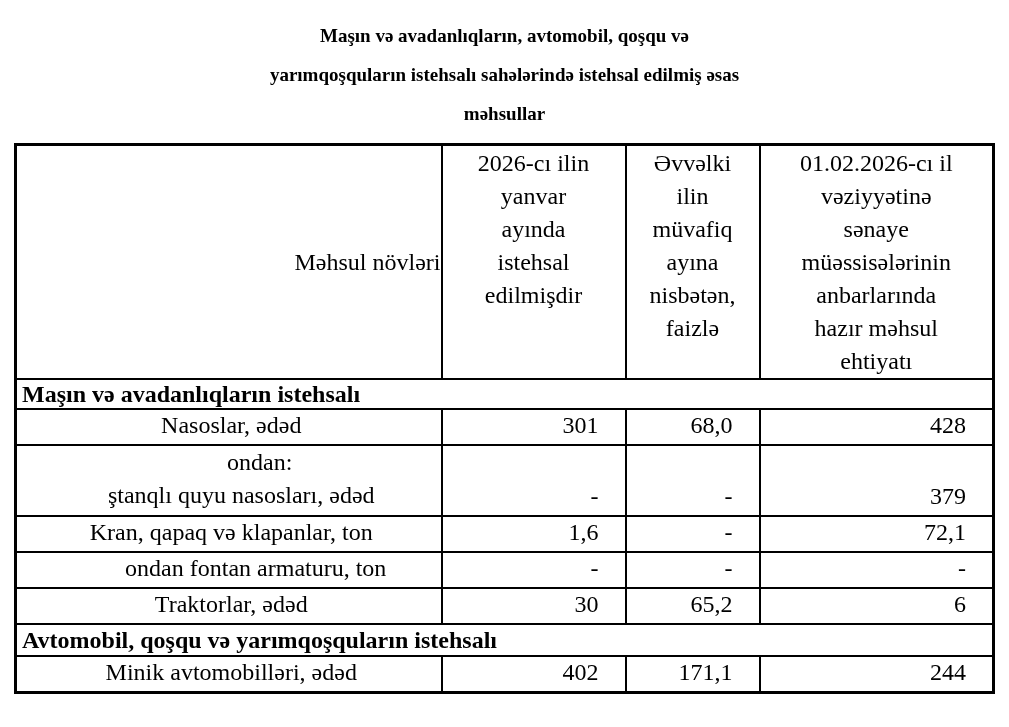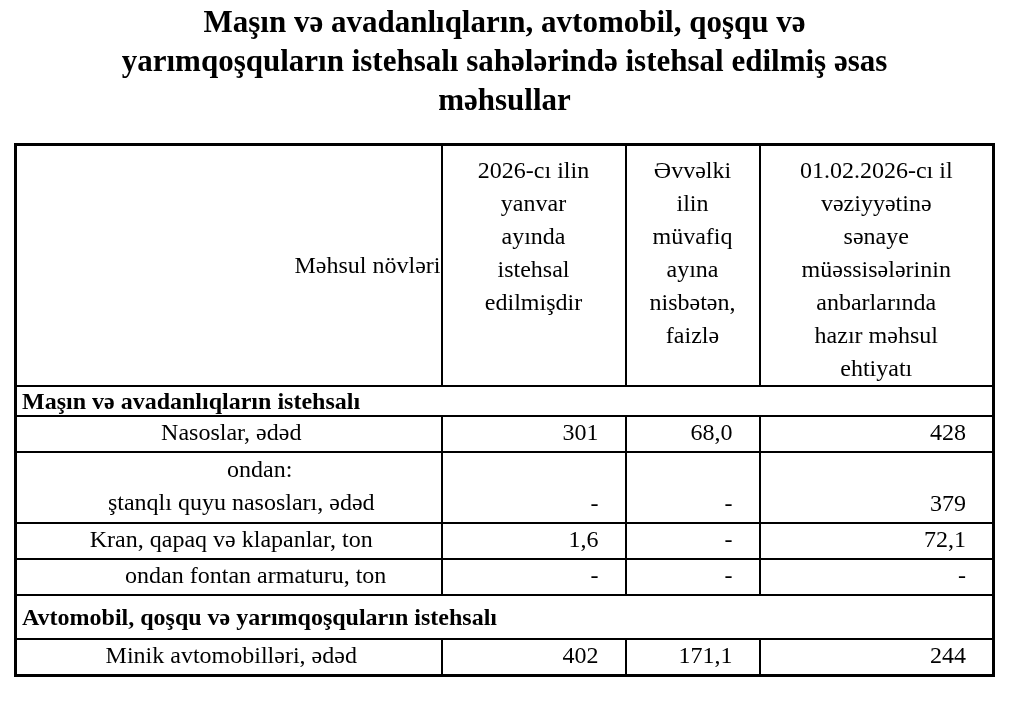--- a/index.html
+++ b/index.html
@@ -11,26 +11,26 @@
     position: relative;
     width: 1009px;
     height: 727px;
     background: #ffffff;
     color: #000000;
     font-family: "Liberation Serif", serif;
     overflow: hidden;
   }
   .doc-title {
     position: absolute;
-    top: 2px;
+    top: 16px;
     left: 0;
     width: 100%;
     text-align: center;
     font-weight: bold;
-    font-size: 31px;
+    font-size: 19px;
     line-height: 39px;
     white-space: pre-line;
   }
   table.stat-table {
     position: absolute;
     left: 14px;
     top: 143px;
     width: 978px;
     border-collapse: collapse;
     table-layout: fixed;
@@ -46,21 +46,21 @@
   .stat-table th {
     line-height: 33px;
   }
   th.h-product {
     vertical-align: middle;
     text-align: right;
   }
   th.h-top {
     vertical-align: top;
     text-align: center;
-    padding-top: 8px;
+    padding-top: 1px;
     white-space: pre-line;
   }
   tr.section-row td {
     font-weight: bold;
     text-align: left;
     vertical-align: middle;
     padding-left: 5px;
     margin-top: 24px;
   }
   td.label {
@@ -151,22 +151,28 @@
       <td class="num">72,1</td>
     </tr>
 
     <tr style="height:32px;">
       <td class="label indented">ondan fontan armaturu, ton</td>
       <td class="num">-</td>
       <td class="num">-</td>
       <td class="num">-</td>
     </tr>
 
+    <tr style="height:30px;">
+      <td class="label">Traktorlar, ədəd</td>
+      <td class="num">30</td>
+      <td class="num">65,2</td>
+      <td class="num">6</td>
+    </tr>
 
-    <tr class="section-row" style="height:44px;">
+    <tr class="section-row" style="height:32px;">
       <td colspan="4">Avtomobil, qoşqu və yarımqoşquların istehsalı</td>
     </tr>
 
     <tr style="height:31px;">
       <td class="label">Minik avtomobilləri, ədəd</td>
       <td class="num">402</td>
       <td class="num">171,1</td>
       <td class="num">244</td>
     </tr>
 

